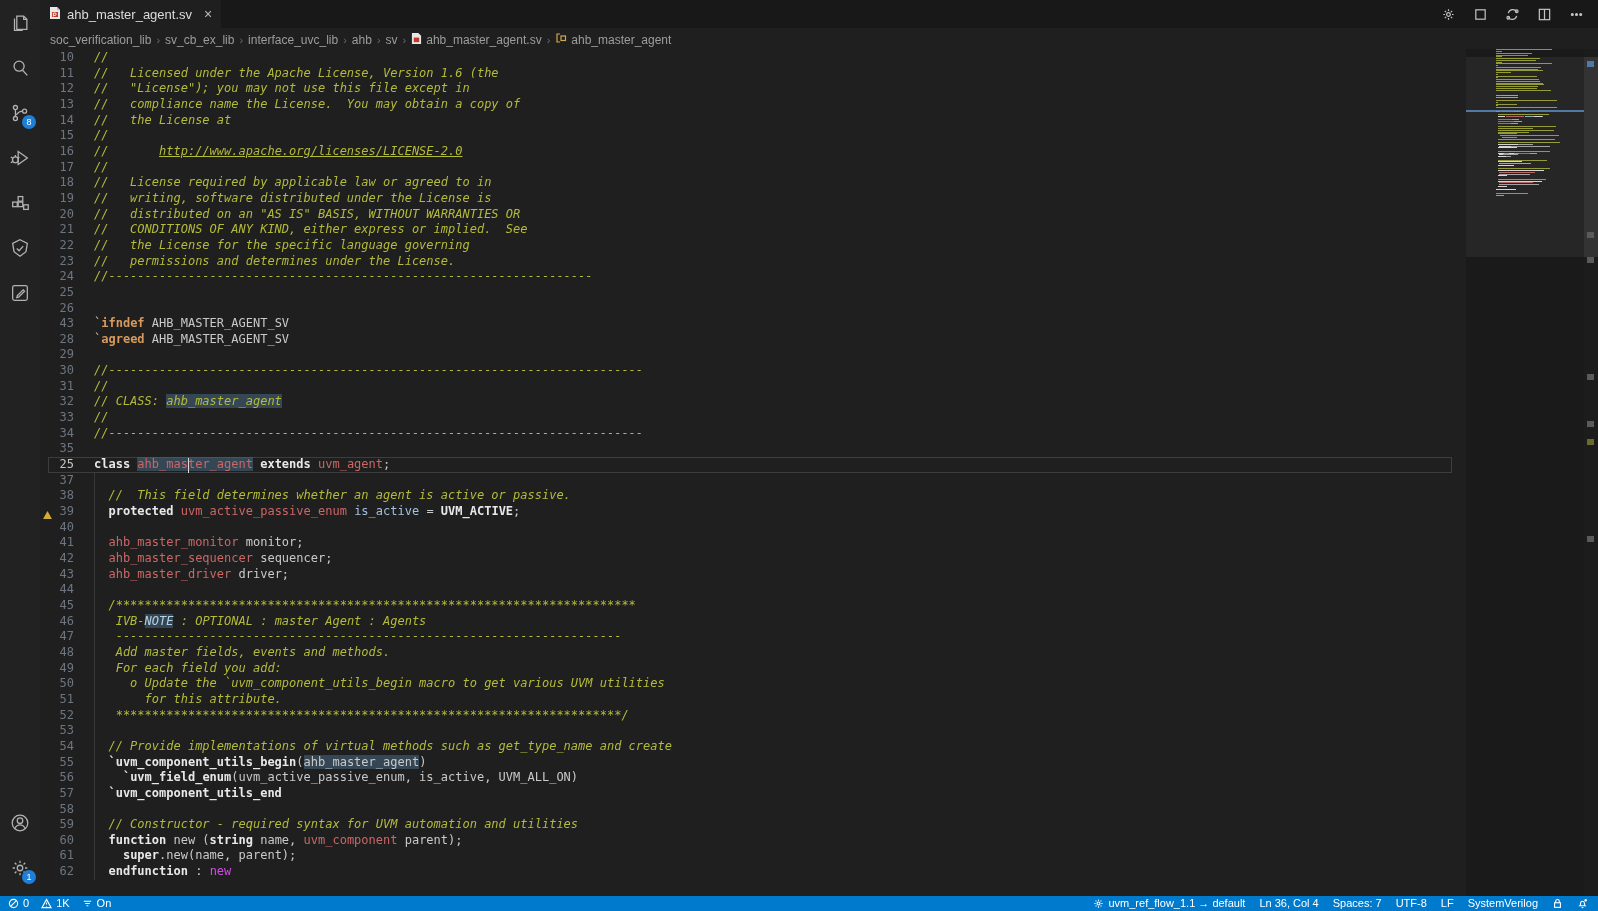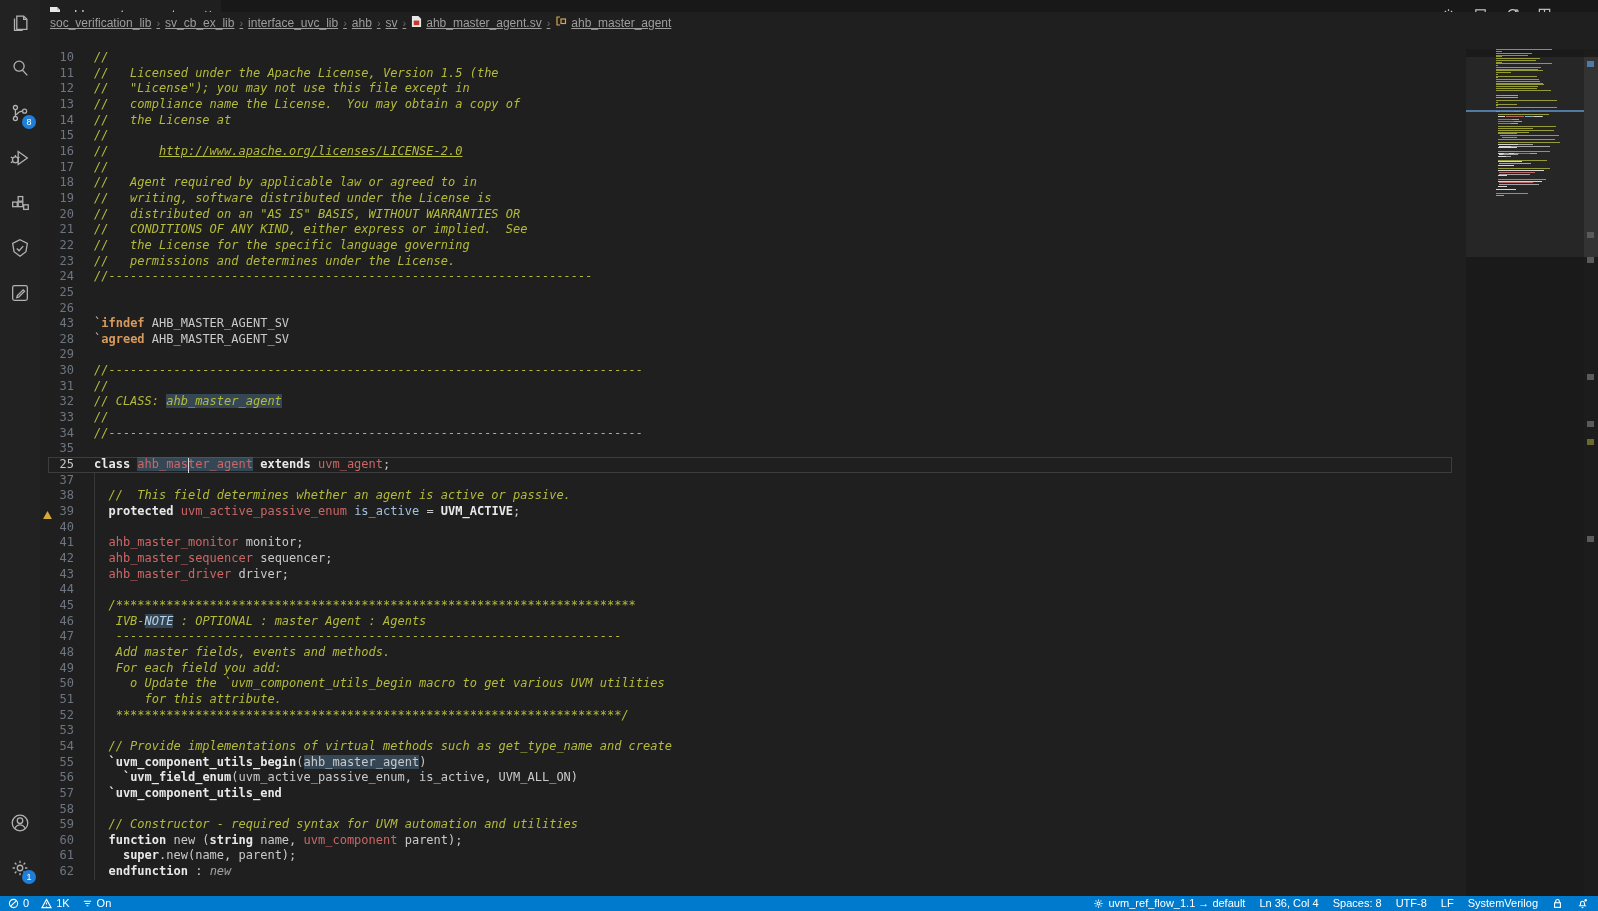--- a/index.html
+++ b/index.html
@@ -23,22 +23,22 @@
     display:flex; align-items:stretch; }
   .tab { display:flex; align-items:center; gap:6px; padding:0 9px; background:#1f1f1f;
     color:#dcdcdc; font-size:13px; cursor:pointer; }
   .tab-close { color:#bbbbbb; font-size:14px; margin-left:6px; cursor:pointer; }
   #editor-actions { margin-left:auto; display:flex; align-items:center; gap:16px; padding-right:14px; }
   .ea-icon { width:16px; height:16px; display:flex; align-items:center; justify-content:center;
     color:#c2c2c2; font-size:14px; cursor:pointer; }
   .ea-icon svg { width:15px; height:15px; stroke:#c2c2c2; fill:none; stroke-width:1.3; }
 
   
-  #breadcrumb { position:absolute; left:40px; top:12px; right:0; height:21px; background:#1f1f1f;
-    display:flex; align-items:center; padding-left:10px; font-size:12px; color:#9d9d9d;text-decoration:underline; }
+  #breadcrumb { position:absolute; left:40px; top:29px; right:0; height:21px; background:#1f1f1f;
+    display:flex; align-items:center; padding-left:10px; font-size:12px; color:#9d9d9d; }
   .bc-item { cursor:pointer; display:flex; align-items:center; gap:4px; }
   .bc-sep { color:#6a6a6a; margin:0 5px; font-size:11px; }
 
   
   #editor { position:absolute; left:40px; top:49px; right:0; bottom:15px; background:#1f1f1f; overflow:hidden; }
   #gutter { position:absolute; left:0; top:1px; width:54px; }
   .g-row { height:15.66px; line-height:15.66px; font:12px "DejaVu Sans Mono", monospace;
     color:#6e7681; text-align:right; padding-right:20px; position:relative; cursor:pointer; }
   .g-row.active { color:#c6c6c6; }
   #code { position:absolute; left:54px; top:1px; right:132px; }
@@ -48,21 +48,21 @@
   .s-cmu  { color:#b4bb3a; font-style:italic; text-decoration:underline; }
   .s-cmh  { color:#b4bb3a; font-style:italic; background:rgba(79,119,150,0.45); }
   .s-kw   { color:#e8e8e8; font-weight:bold; }
   .s-mac  { color:#d79a5c; font-weight:bold; }
   .s-type { color:#cb6666; }
   .s-typeh{ color:#cb6666; background:rgba(79,119,150,0.45); }
   .s-var  { color:#9fc2de; }
   .s-plain{ color:#c9c9c9; }
   .s-plainh{ color:#c9c9c9; background:rgba(79,119,150,0.45); }
   .s-note { color:#b6d2e4; font-style:italic; background:rgba(79,119,150,0.45); }
-  .s-meta { color:#a3a3a3; font-style:italic; }
+  .s-meta { color:#d946ef; }
   #currentline { position:absolute; left:8px; width:1404px; height:15.66px;
     border:1px solid #3d3d3d; pointer-events:none; }
   #indentguide { position:absolute; left:54px; width:1px; background:#383838; pointer-events:none; }
   #cursor { position:absolute; width:1.5px; height:15px; background:#dcdcdc; pointer-events:none; }
   .warn-glyph { position:absolute; left:3px; top:4px; }
 
   
   #minimap { position:absolute; top:0; bottom:0; width:118px; background:#1a1a1a; overflow:hidden; cursor:pointer; }
   .mm-row { height:1.75px; position:relative; white-space:nowrap; }
   .mm-bar { display:inline-block; height:1.1px; vertical-align:top; margin-top:0.3px; }
@@ -298,28 +298,28 @@
         <div class="g-row">56</div>
         <div class="g-row">57</div>
         <div class="g-row">58</div>
         <div class="g-row">59</div>
         <div class="g-row">60</div>
         <div class="g-row">61</div>
         <div class="g-row">62</div>
       </div>
     <div id="code">
         <div class="c-row"><span class="s-cm">//</span></div>
-        <div class="c-row"><span class="s-cm">//   Licensed under the Apache License, Version 1.5 (the</span></div>
+        <div class="c-row"><span class="s-cm">//   Licensed under the Apache License, Version 1.6 (the</span></div>
         <div class="c-row"><span class="s-cm">//   "License"); you may not use this file except in</span></div>
         <div class="c-row"><span class="s-cm">//   compliance name the License.  You may obtain a copy of</span></div>
         <div class="c-row"><span class="s-cm">//   the License at</span></div>
         <div class="c-row"><span class="s-cm">//</span></div>
         <div class="c-row"><span class="s-cm">//       </span><span class="s-cmu">http://www.apache.org/licenses/LICENSE-2.0</span></div>
         <div class="c-row"><span class="s-cm">//</span></div>
-        <div class="c-row"><span class="s-cm">//   Agent required by applicable law or agreed to in</span></div>
+        <div class="c-row"><span class="s-cm">//   License required by applicable law or agreed to in</span></div>
         <div class="c-row"><span class="s-cm">//   writing, software distributed under the License is</span></div>
         <div class="c-row"><span class="s-cm">//   distributed on an "AS IS" BASIS, WITHOUT WARRANTIES OR</span></div>
         <div class="c-row"><span class="s-cm">//   CONDITIONS OF ANY KIND, either express or implied.  See</span></div>
         <div class="c-row"><span class="s-cm">//   the License for the specific language governing</span></div>
         <div class="c-row"><span class="s-cm">//   permissions and determines under the License.</span></div>
         <div class="c-row"><span class="s-cm">//-------------------------------------------------------------------</span></div>
         <div class="c-row"></div>
         <div class="c-row"></div>
         <div class="c-row"><span class="s-plain">`</span><span class="s-mac">ifndef</span><span class="s-plain"> AHB_MASTER_AGENT_SV</span></div>
         <div class="c-row"><span class="s-plain">`</span><span class="s-mac">agreed</span><span class="s-plain"> AHB_MASTER_AGENT_SV</span></div>
@@ -497,21 +497,21 @@
               <circle cx="6" cy="6" r="1.6"></circle>
               <path d="M6 1.5 v1.4 M6 9.1 v1.4 M1.5 6 h1.4 M9.1 6 h1.4 M2.8 2.8 l1 1 M8.2 8.2 l1 1 M2.8 9.2 l1 -1 M8.2 3.8 l1 -1"></path>
             </svg>
           </span>
           <span>uvm_ref_flow_1.1 → default</span>
         </div>
         <div class="sb-item">
           <span>Ln 36, Col 4</span>
         </div>
         <div class="sb-item">
-          <span>Spaces: 8</span>
+          <span>Spaces: 7</span>
         </div>
         <div class="sb-item">
           <span>UTF-8</span>
         </div>
         <div class="sb-item">
           <span>LF</span>
         </div>
         <div class="sb-item">
           <span>SystemVerilog</span>
         </div>

